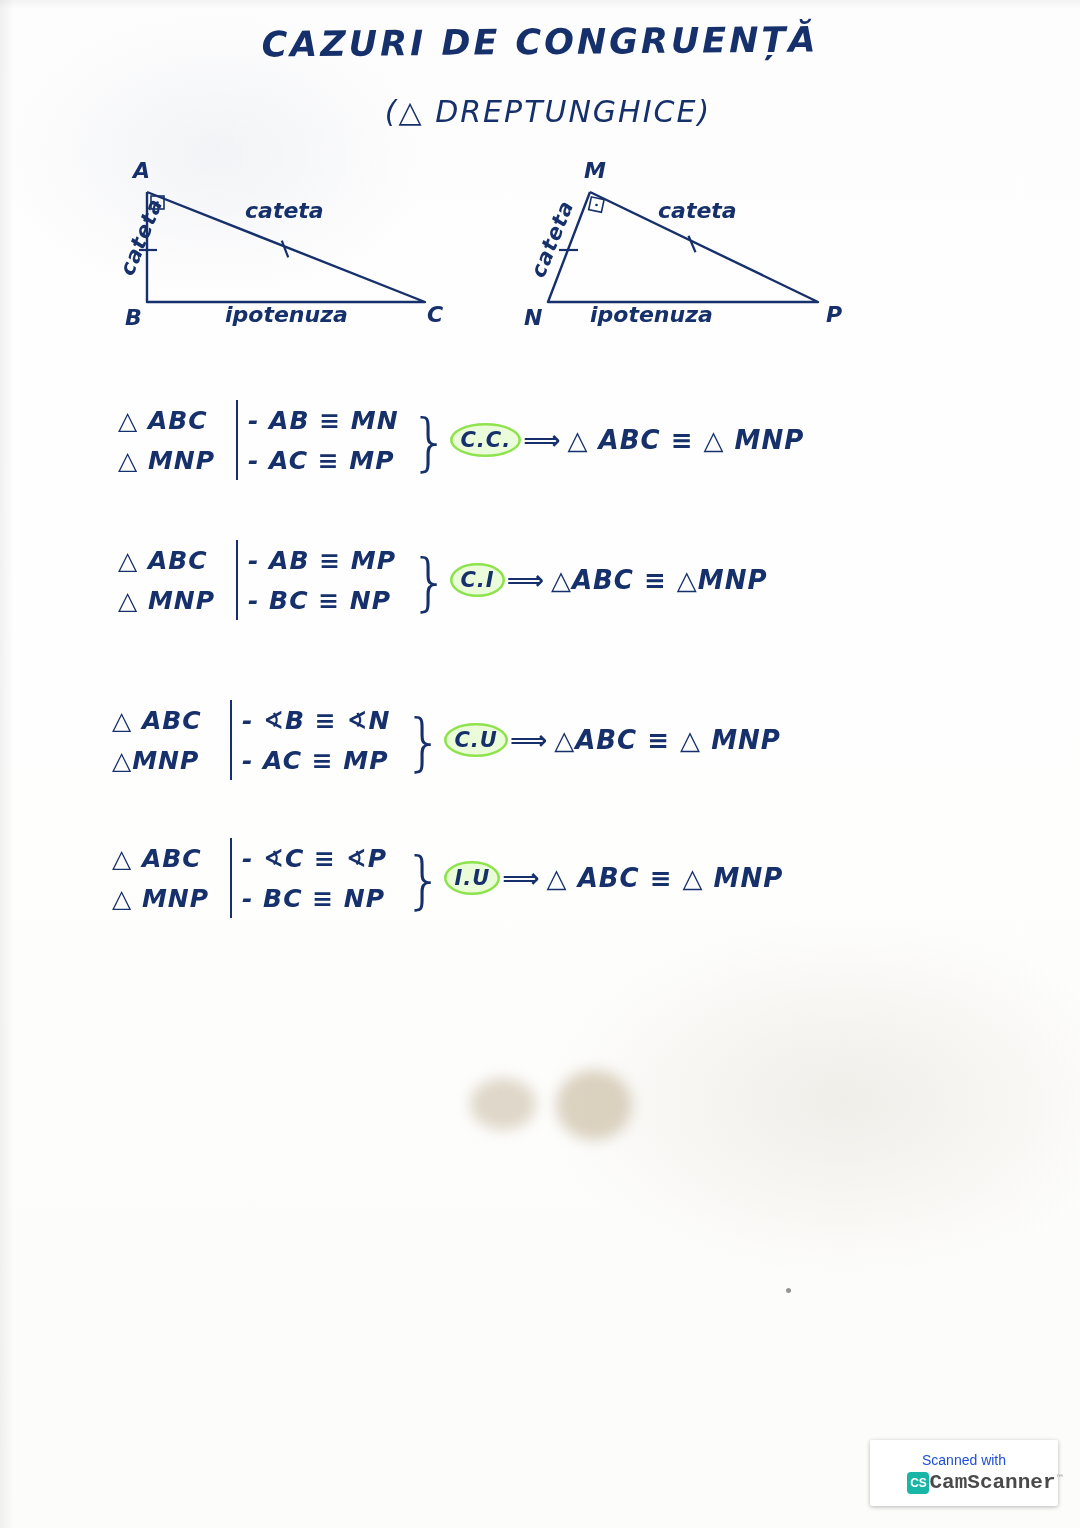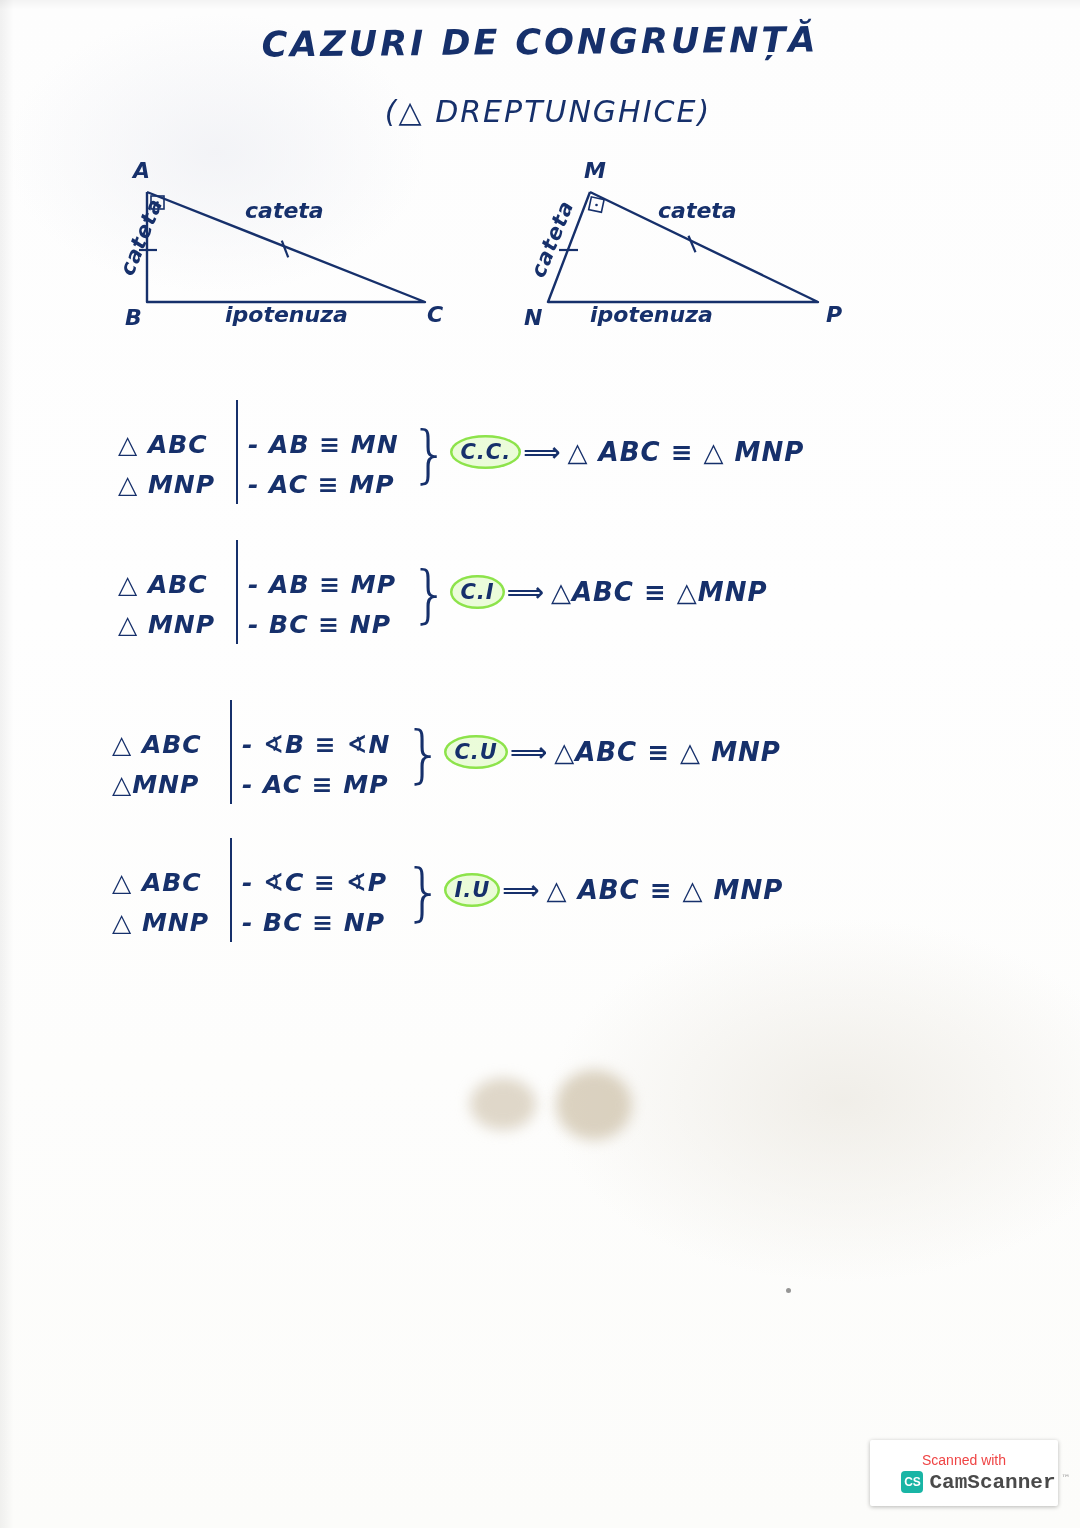--- a/index.html
+++ b/index.html
@@ -163,21 +163,20 @@
     margin: 0 6px 0 2px;
     font-weight: 700;
   }
   .concl {
     font-size: 26px;
   }
   .stack {
     display: flex;
     flex-direction: column;
     justify-content: flex-end;
-    margin-top: 24px;
   }
   .grp {
     display: flex;
     align-items: center;
   }
 
   
   .cam {
     position: absolute;
     right: 22px;
@@ -187,27 +186,27 @@
     background: #ffffff;
     box-shadow: 0 1px 4px rgba(0,0,0,0.28);
     display: flex;
     flex-direction: column;
     align-items: center;
     justify-content: center;
     border-radius: 2px;
   }
   .cam-top {
     font-size: 14px;
-    color: #ef4444;
+    color: #1d4ed8;
     margin-bottom: 3px;
     font-family: "Liberation Sans", sans-serif;
   }
   .cam-bot {
     display: flex;
-    gap: 6px;
+    align-items: center;
     padding-left: 44px;
   }
   .cam-logo {
     width: 22px;
     height: 22px;
     background: #19b5a5;
     color: #fff;
     font-size: 12px;
     font-weight: 700;
     display: flex;

